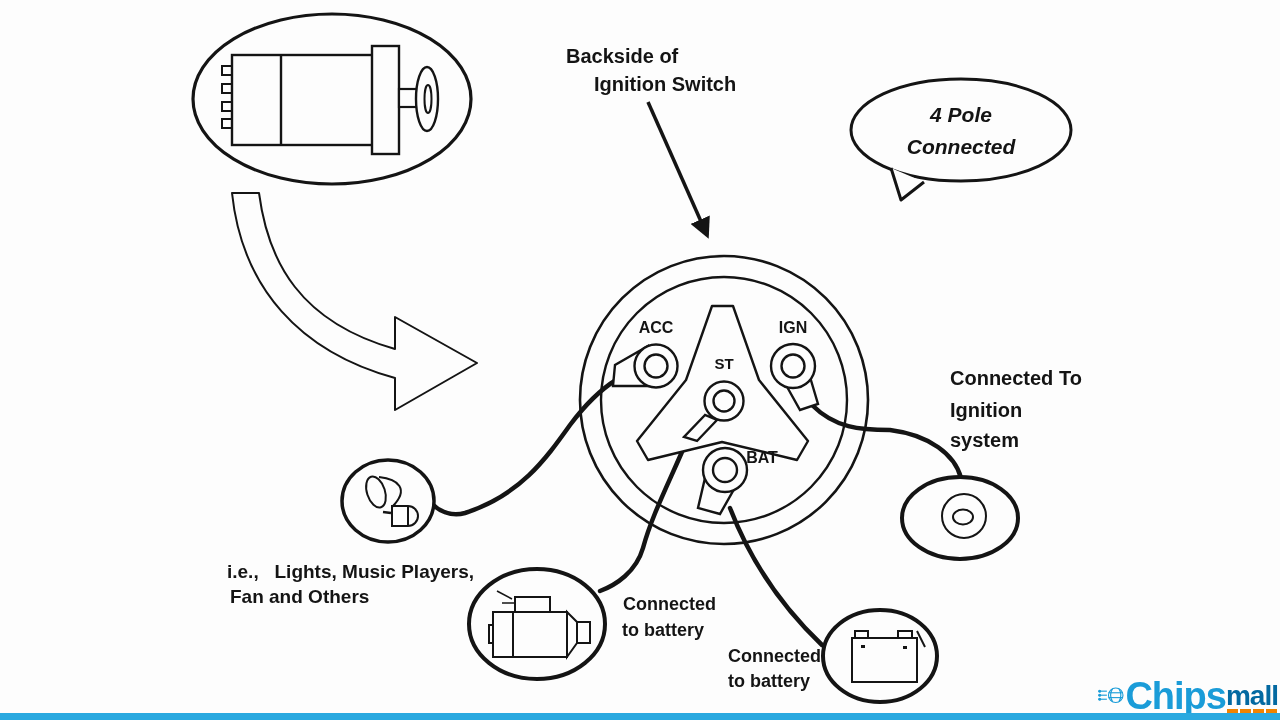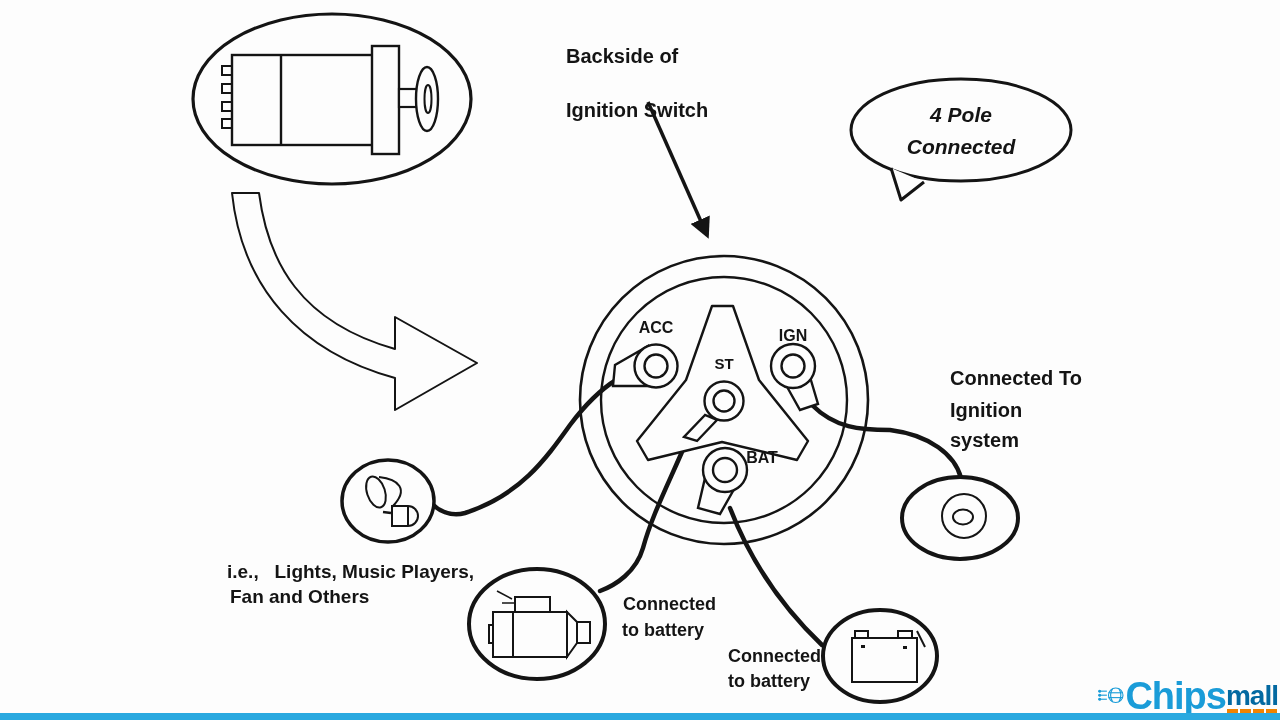--- a/index.html
+++ b/index.html
@@ -134,27 +134,27 @@
     </g>
 
     <g fill="none" stroke="#141414">
       <ellipse cx="960" cy="518" rx="58" ry="41" stroke-width="4" fill="#fdfdfd"></ellipse>
       <circle cx="964" cy="516" r="22" stroke-width="2"></circle>
       <ellipse cx="963" cy="517" rx="10" ry="7.5" stroke-width="2"></ellipse>
     </g>
   </svg>
 
   <div class="lbl t20" style="left:566px;top:46px;">Backside of</div>
-  <div class="lbl t20" style="left:566px;top:74px;margin-top:26px;">Ignition Switch</div>
+  <div class="lbl t20" style="left:594px;top:74px;">Ignition Switch</div>
 
   <div class="lbl bubbletxt ctr" style="left:851px;top:104px;width:220px;">4 Pole</div>
   <div class="lbl bubbletxt ctr" style="left:851px;top:136px;width:220px;">Connected</div>
 
   <div class="lbl term" style="left:626px;top:320px;">ACC</div>
-  <div class="lbl term" style="left:763px;top:320px;margin-top:8px;">IGN</div>
+  <div class="lbl term" style="left:763px;top:320px;">IGN</div>
   <div class="lbl term" style="left:694px;top:356px;font-size:15px;">ST</div>
   <div class="lbl term" style="left:732px;top:450px;">BAT</div>
 
   <div class="lbl t20" style="left:950px;top:368px;">Connected To</div>
   <div class="lbl t20" style="left:950px;top:400px;">Ignition</div>
   <div class="lbl t20" style="left:950px;top:430px;">system</div>
 
   <div class="lbl t19" style="left:227px;top:562px;">i.e.,   Lights, Music Players,</div>
   <div class="lbl t19" style="left:230px;top:587px;">Fan and Others</div>
 

